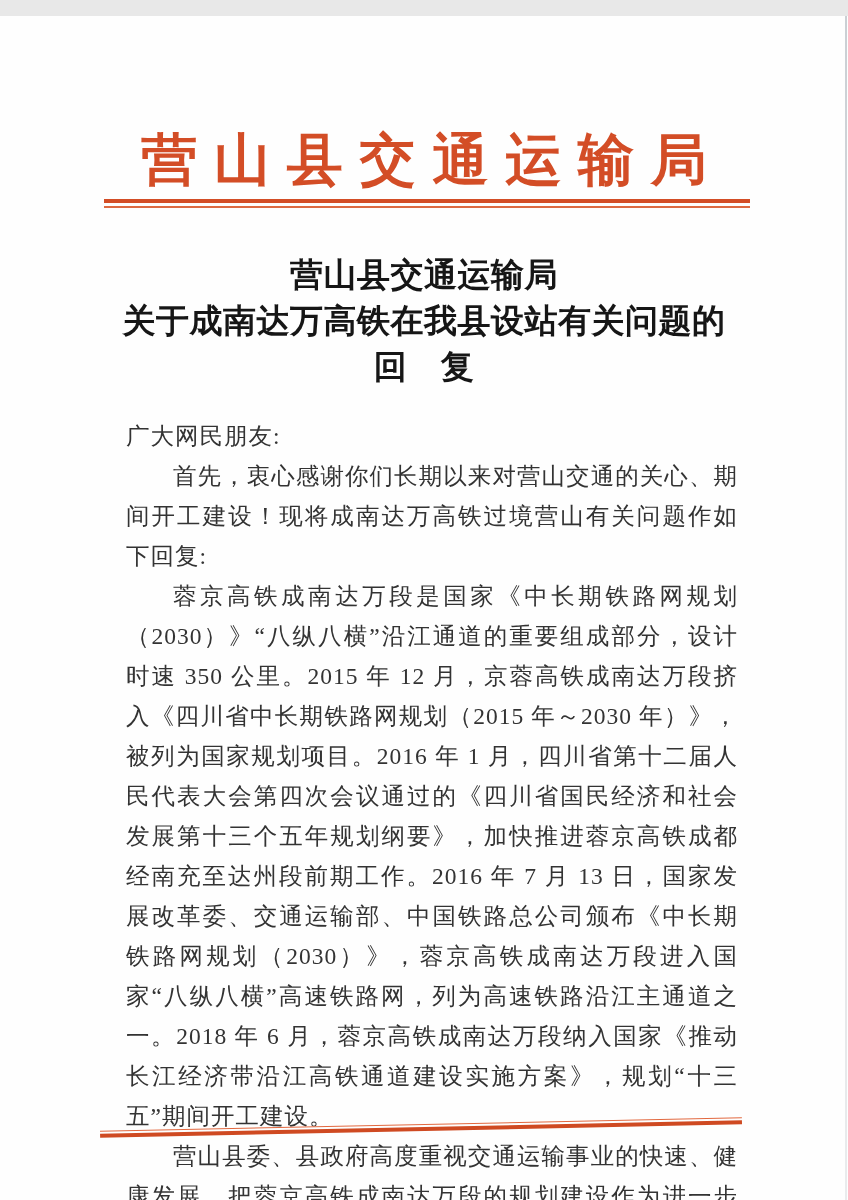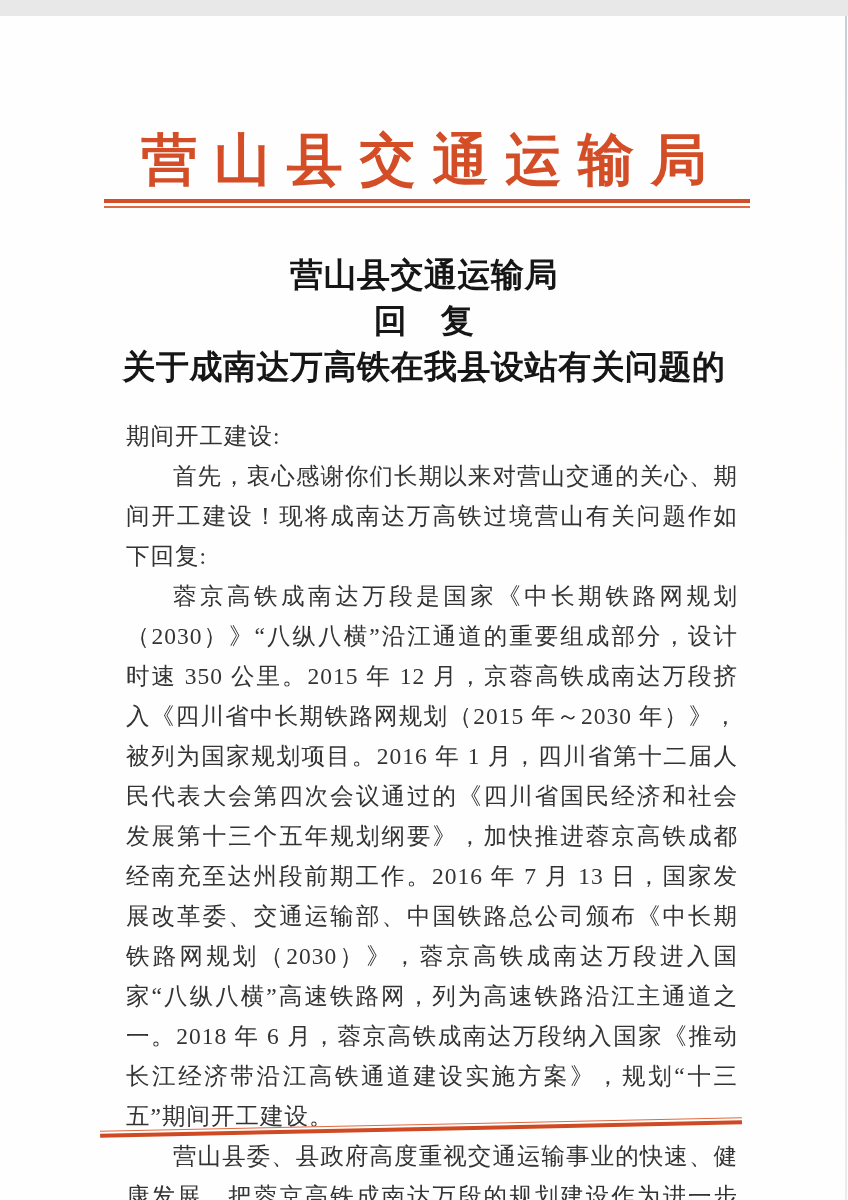--- a/index.html
+++ b/index.html
@@ -93,26 +93,26 @@
 <body>
 
 <div class="page">
 
   <div class="letterhead">营山县交通运输局</div>
 
   <div class="letterhead-rule"></div>
 
   <div class="doc-title">
     <div>营山县交通运输局</div>
+    <div>关于成南达万高铁在我县设站有关问题的</div>
     <div>回　复</div>
-    <div>关于成南达万高铁在我县设站有关问题的</div>
   </div>
 
   <div class="body-text">
-    <p class="salutation">期间开工建设:</p>
+    <p class="salutation">广大网民朋友:</p>
     <p class="para">首先，衷心感谢你们长期以来对营山交通的关心、期间开工建设！现将成南达万高铁过境营山有关问题作如下回复:</p>
     <p class="para">蓉京高铁成南达万段是国家《中长期铁路网规划（2030）》“八纵八横”沿江通道的重要组成部分，设计时速 350 公里。2015 年 12 月，京蓉高铁成南达万段挤入《四川省中长期铁路网规划（2015 年～2030 年）》，被列为国家规划项目。2016 年 1 月，四川省第十二届人民代表大会第四次会议通过的《四川省国民经济和社会发展第十三个五年规划纲要》，加快推进蓉京高铁成都经南充至达州段前期工作。2016 年 7 月 13 日，国家发展改革委、交通运输部、中国铁路总公司颁布《中长期铁路网规划（2030）》，蓉京高铁成南达万段进入国家“八纵八横”高速铁路网，列为高速铁路沿江主通道之一。2018 年 6 月，蓉京高铁成南达万段纳入国家《推动长江经济带沿江高铁通道建设实施方案》，规划“十三五”期间开工建设。</p>
     <p class="para">营山县委、县政府高度重视交通运输事业的快速、健康发展，把蓉京高铁成南达万段的规划建设作为进一步打通对</p>
   </div>
 
   <div class="footer-rule"></div>
 
   <div class="scan-edge"></div>
 
 </div>

